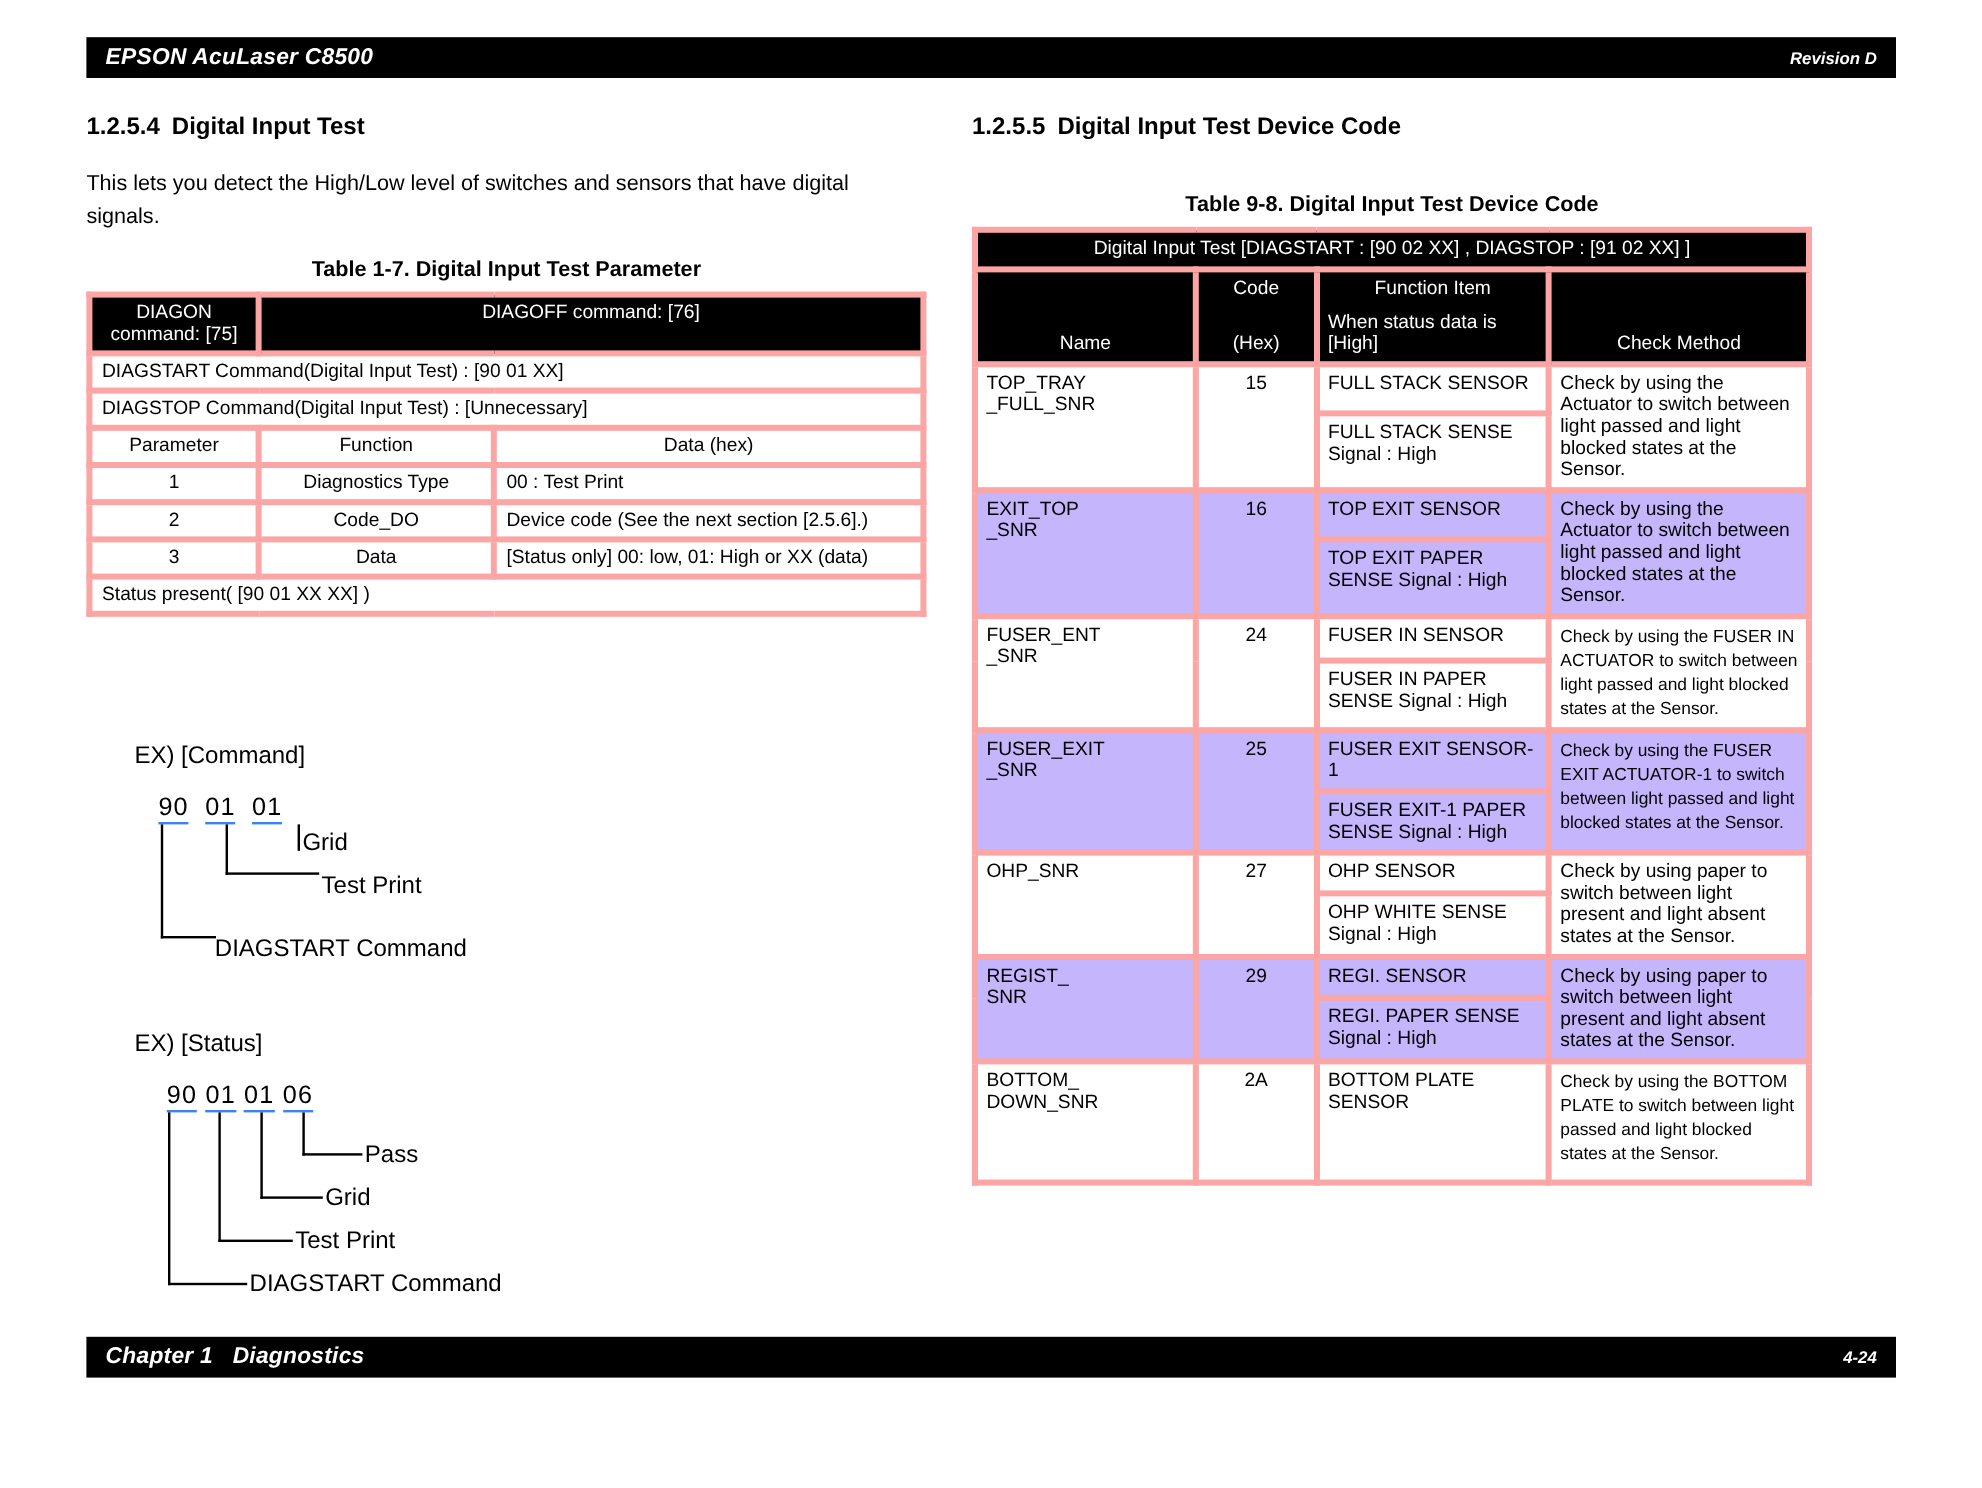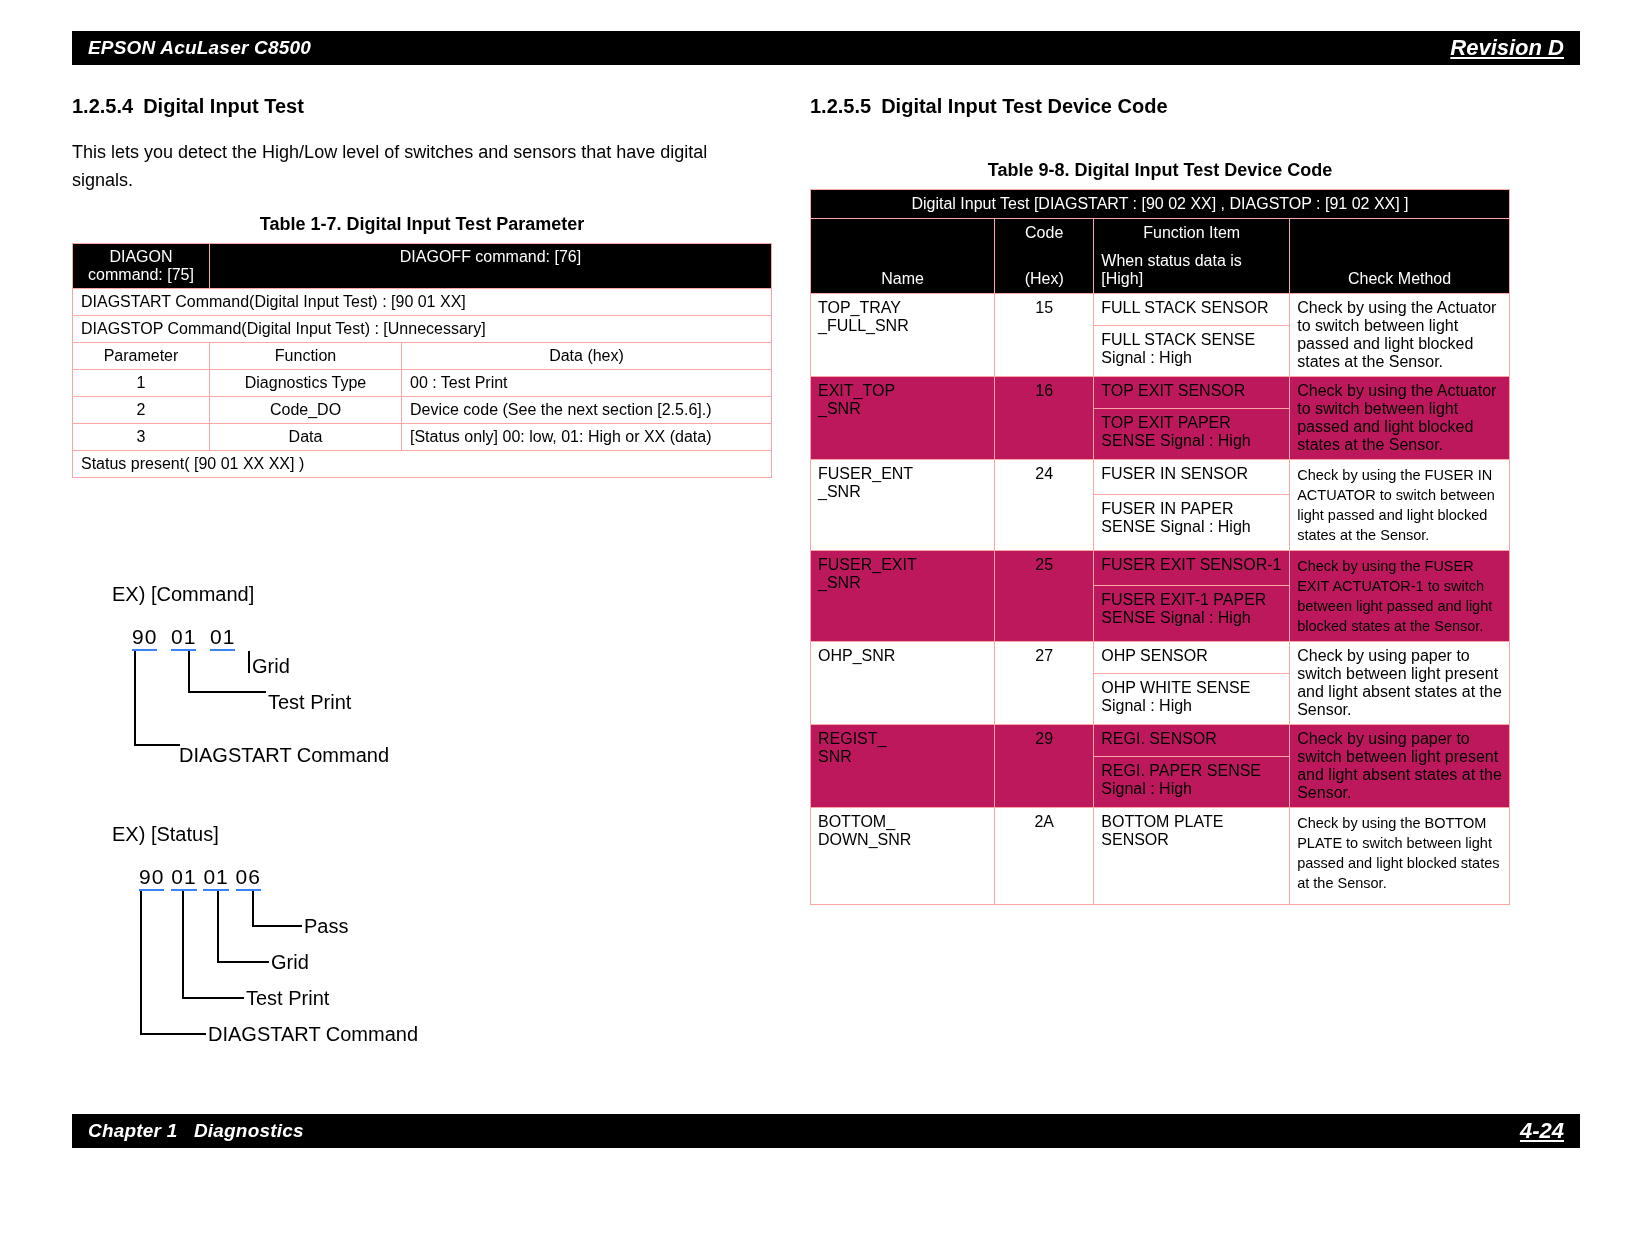--- a/index.html
+++ b/index.html
@@ -32,22 +32,21 @@
   }
   .bar-left {
     font-weight: bold;
     font-style: italic;
     font-size: 19px;
     letter-spacing: 0.2px;
   }
   .bar-right {
     font-weight: bold;
     font-style: italic;
-    font-size: 22px;
-    text-decoration: underline;
+    font-size: 14px;
   }
   #header-bar { top: 31px; }
   #footer-bar { top: 1114px; }
 
   
   .col {
     position: absolute;
     top: 95px;
   }
   #col-left { left: 72px; width: 700px; }
@@ -73,21 +72,21 @@
     margin: 0 0 8px 0;
   }
 
   
   table.doc {
     border-collapse: collapse;
     width: 100%;
     font-size: 16px;
   }
   table.doc td, table.doc th {
-    border: 1px solid #fca5a5;
+    border: 5px solid #fca5a5;
     padding: 4px 8px;
     vertical-align: top;
     font-weight: normal;
     text-align: left;
   }
   .hdr-black {
     background: #000000;
     color: #ffffff;
     font-weight: bold;
     text-align: center !important;
@@ -99,21 +98,21 @@
   #table-1-7 .p-col { width: 120px; }
   #table-1-7 .f-col { width: 175px; }
 
   
   #table-1-8 { font-size: 16px; }
   #table-1-8 td { padding: 5px 7px; }
   #table-1-8 .c-name { width: 175px; }
   #table-1-8 .c-code { width: 88px; text-align: center; }
   #table-1-8 .c-func { width: 190px; }
   #table-1-8 .c-check { width: 215px; }
-  #table-1-8 .shade { background: #be185d; }
+  #table-1-8 .shade { background: #c4b5fd; }
   #table-1-8 .small { font-size: 14.5px; line-height: 20px; }
   .nb-b { border-bottom: none !important; }
   .nb-t { border-top: none !important; }
 
   
   .example { position: relative; }
   .ex-label {
     font-size: 20px;
     margin: 0 0 12px 0;
   }

